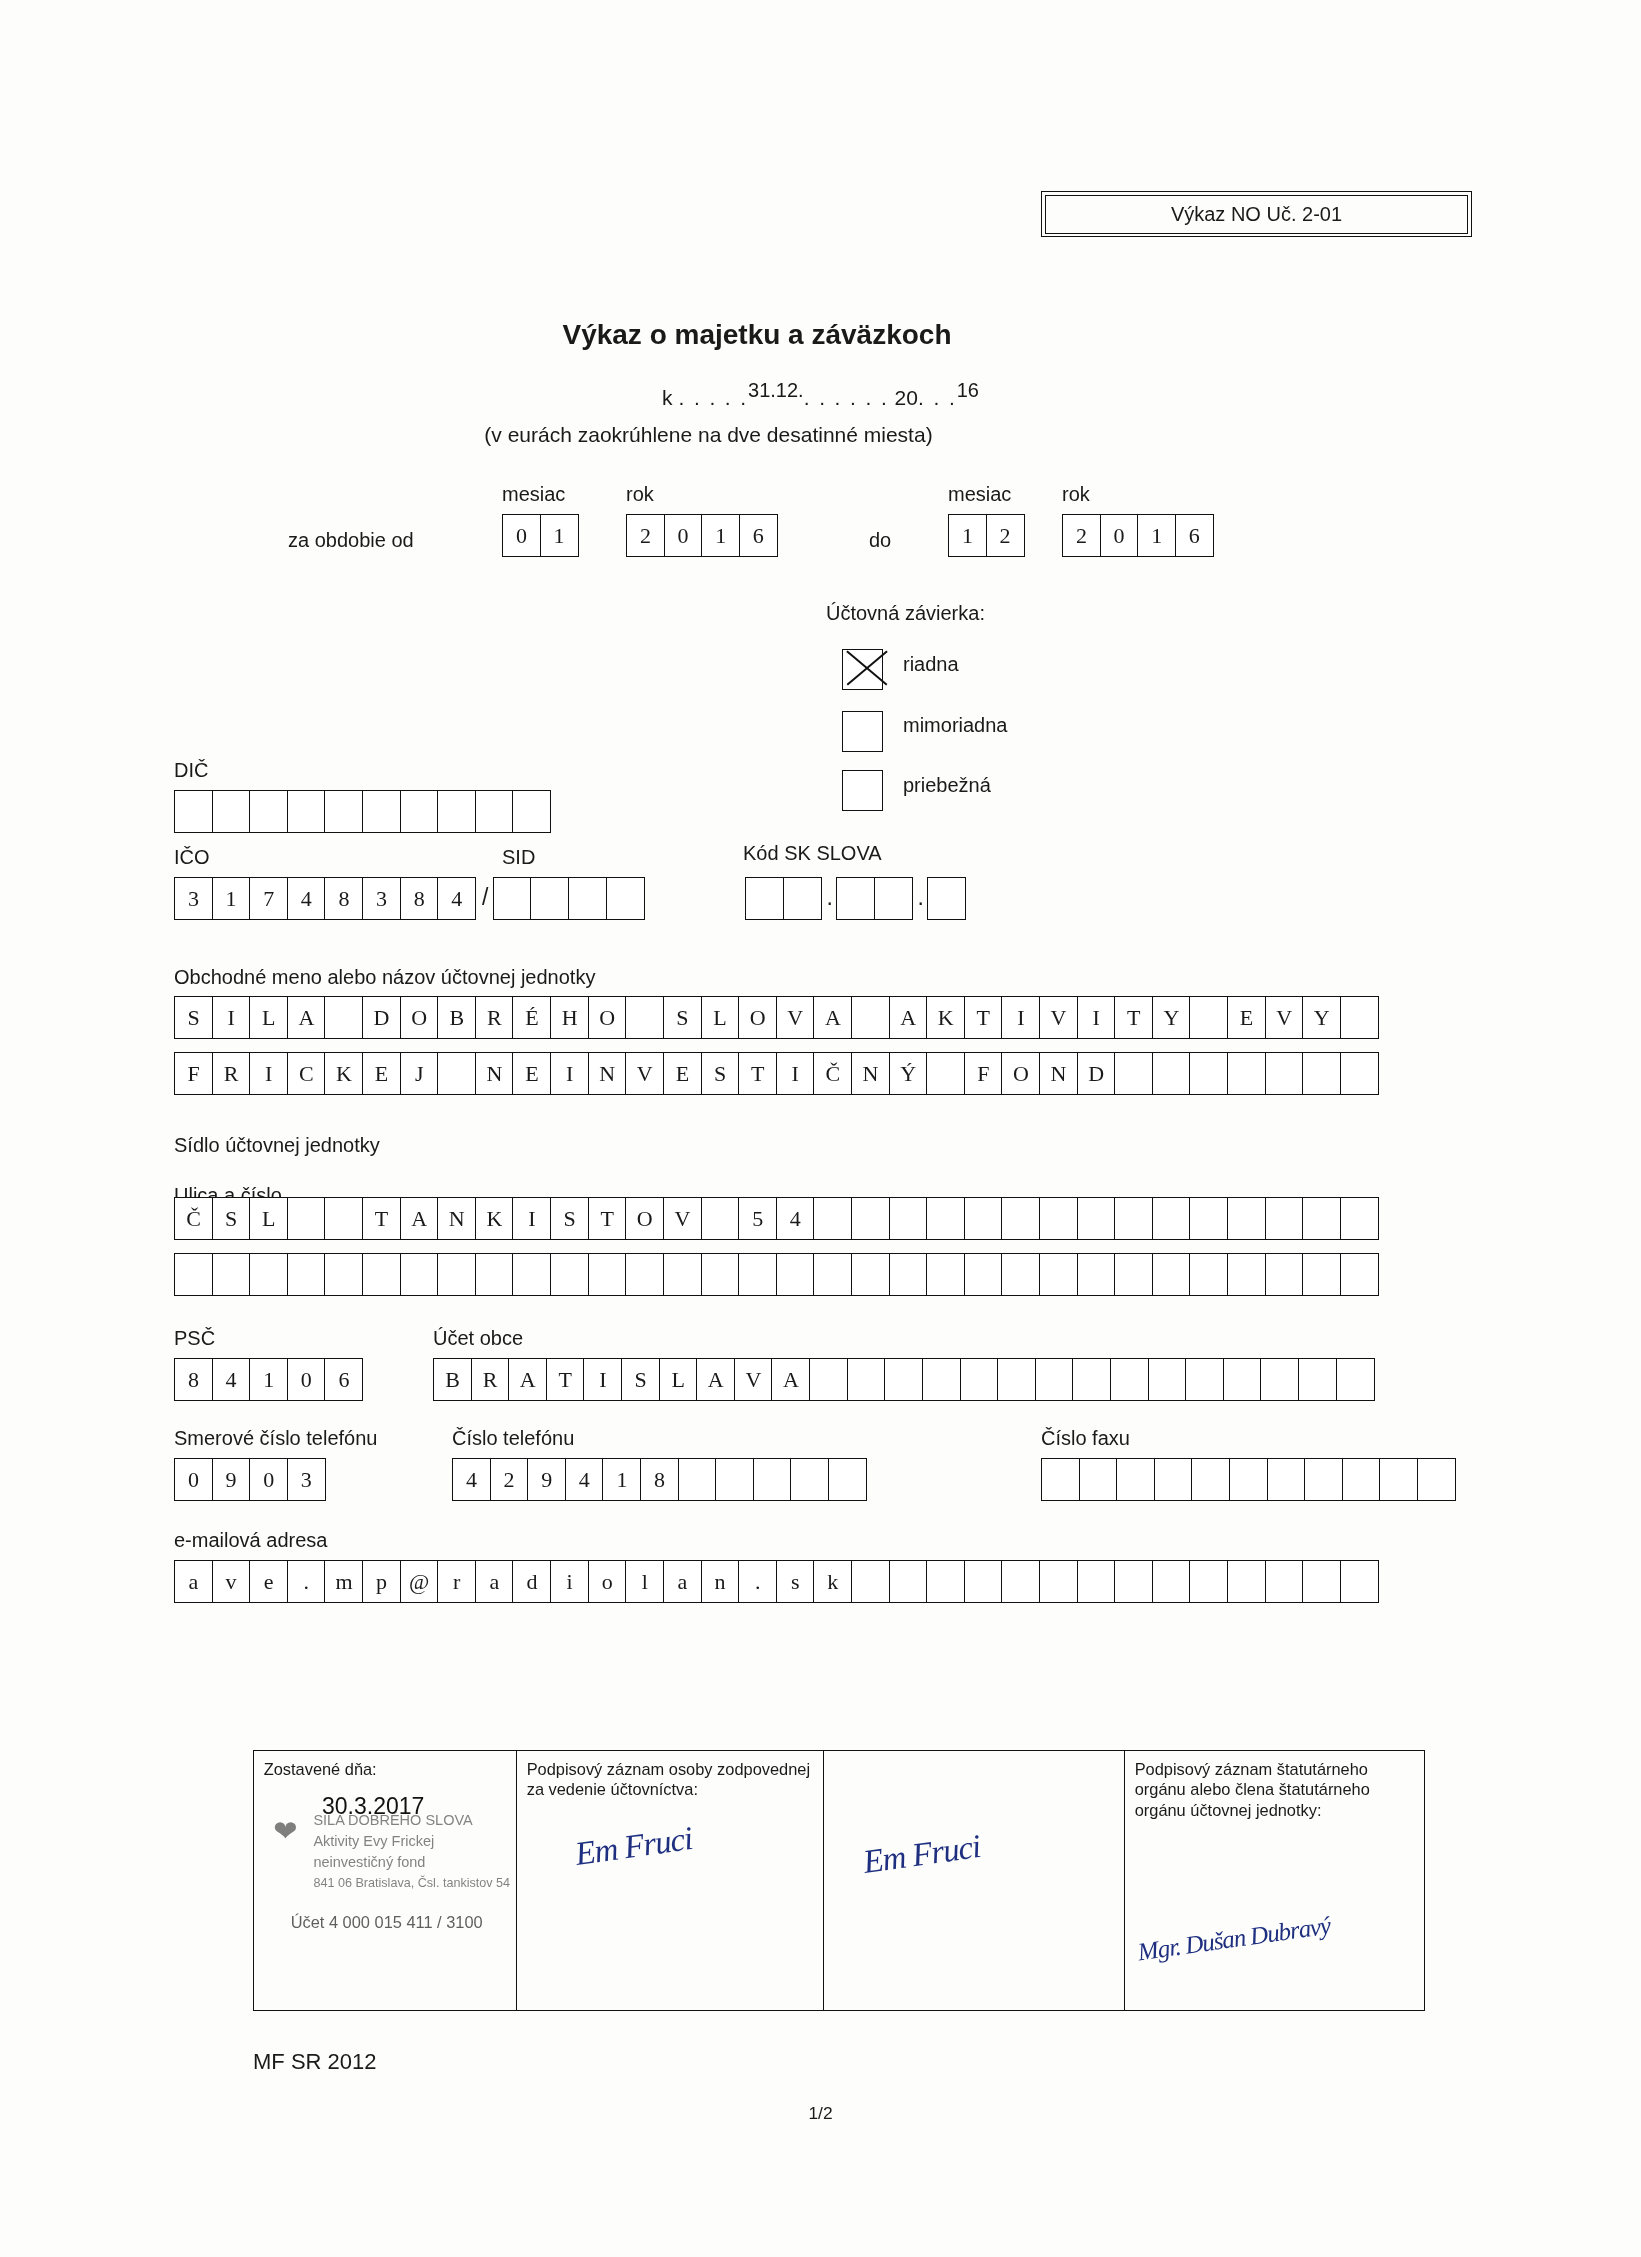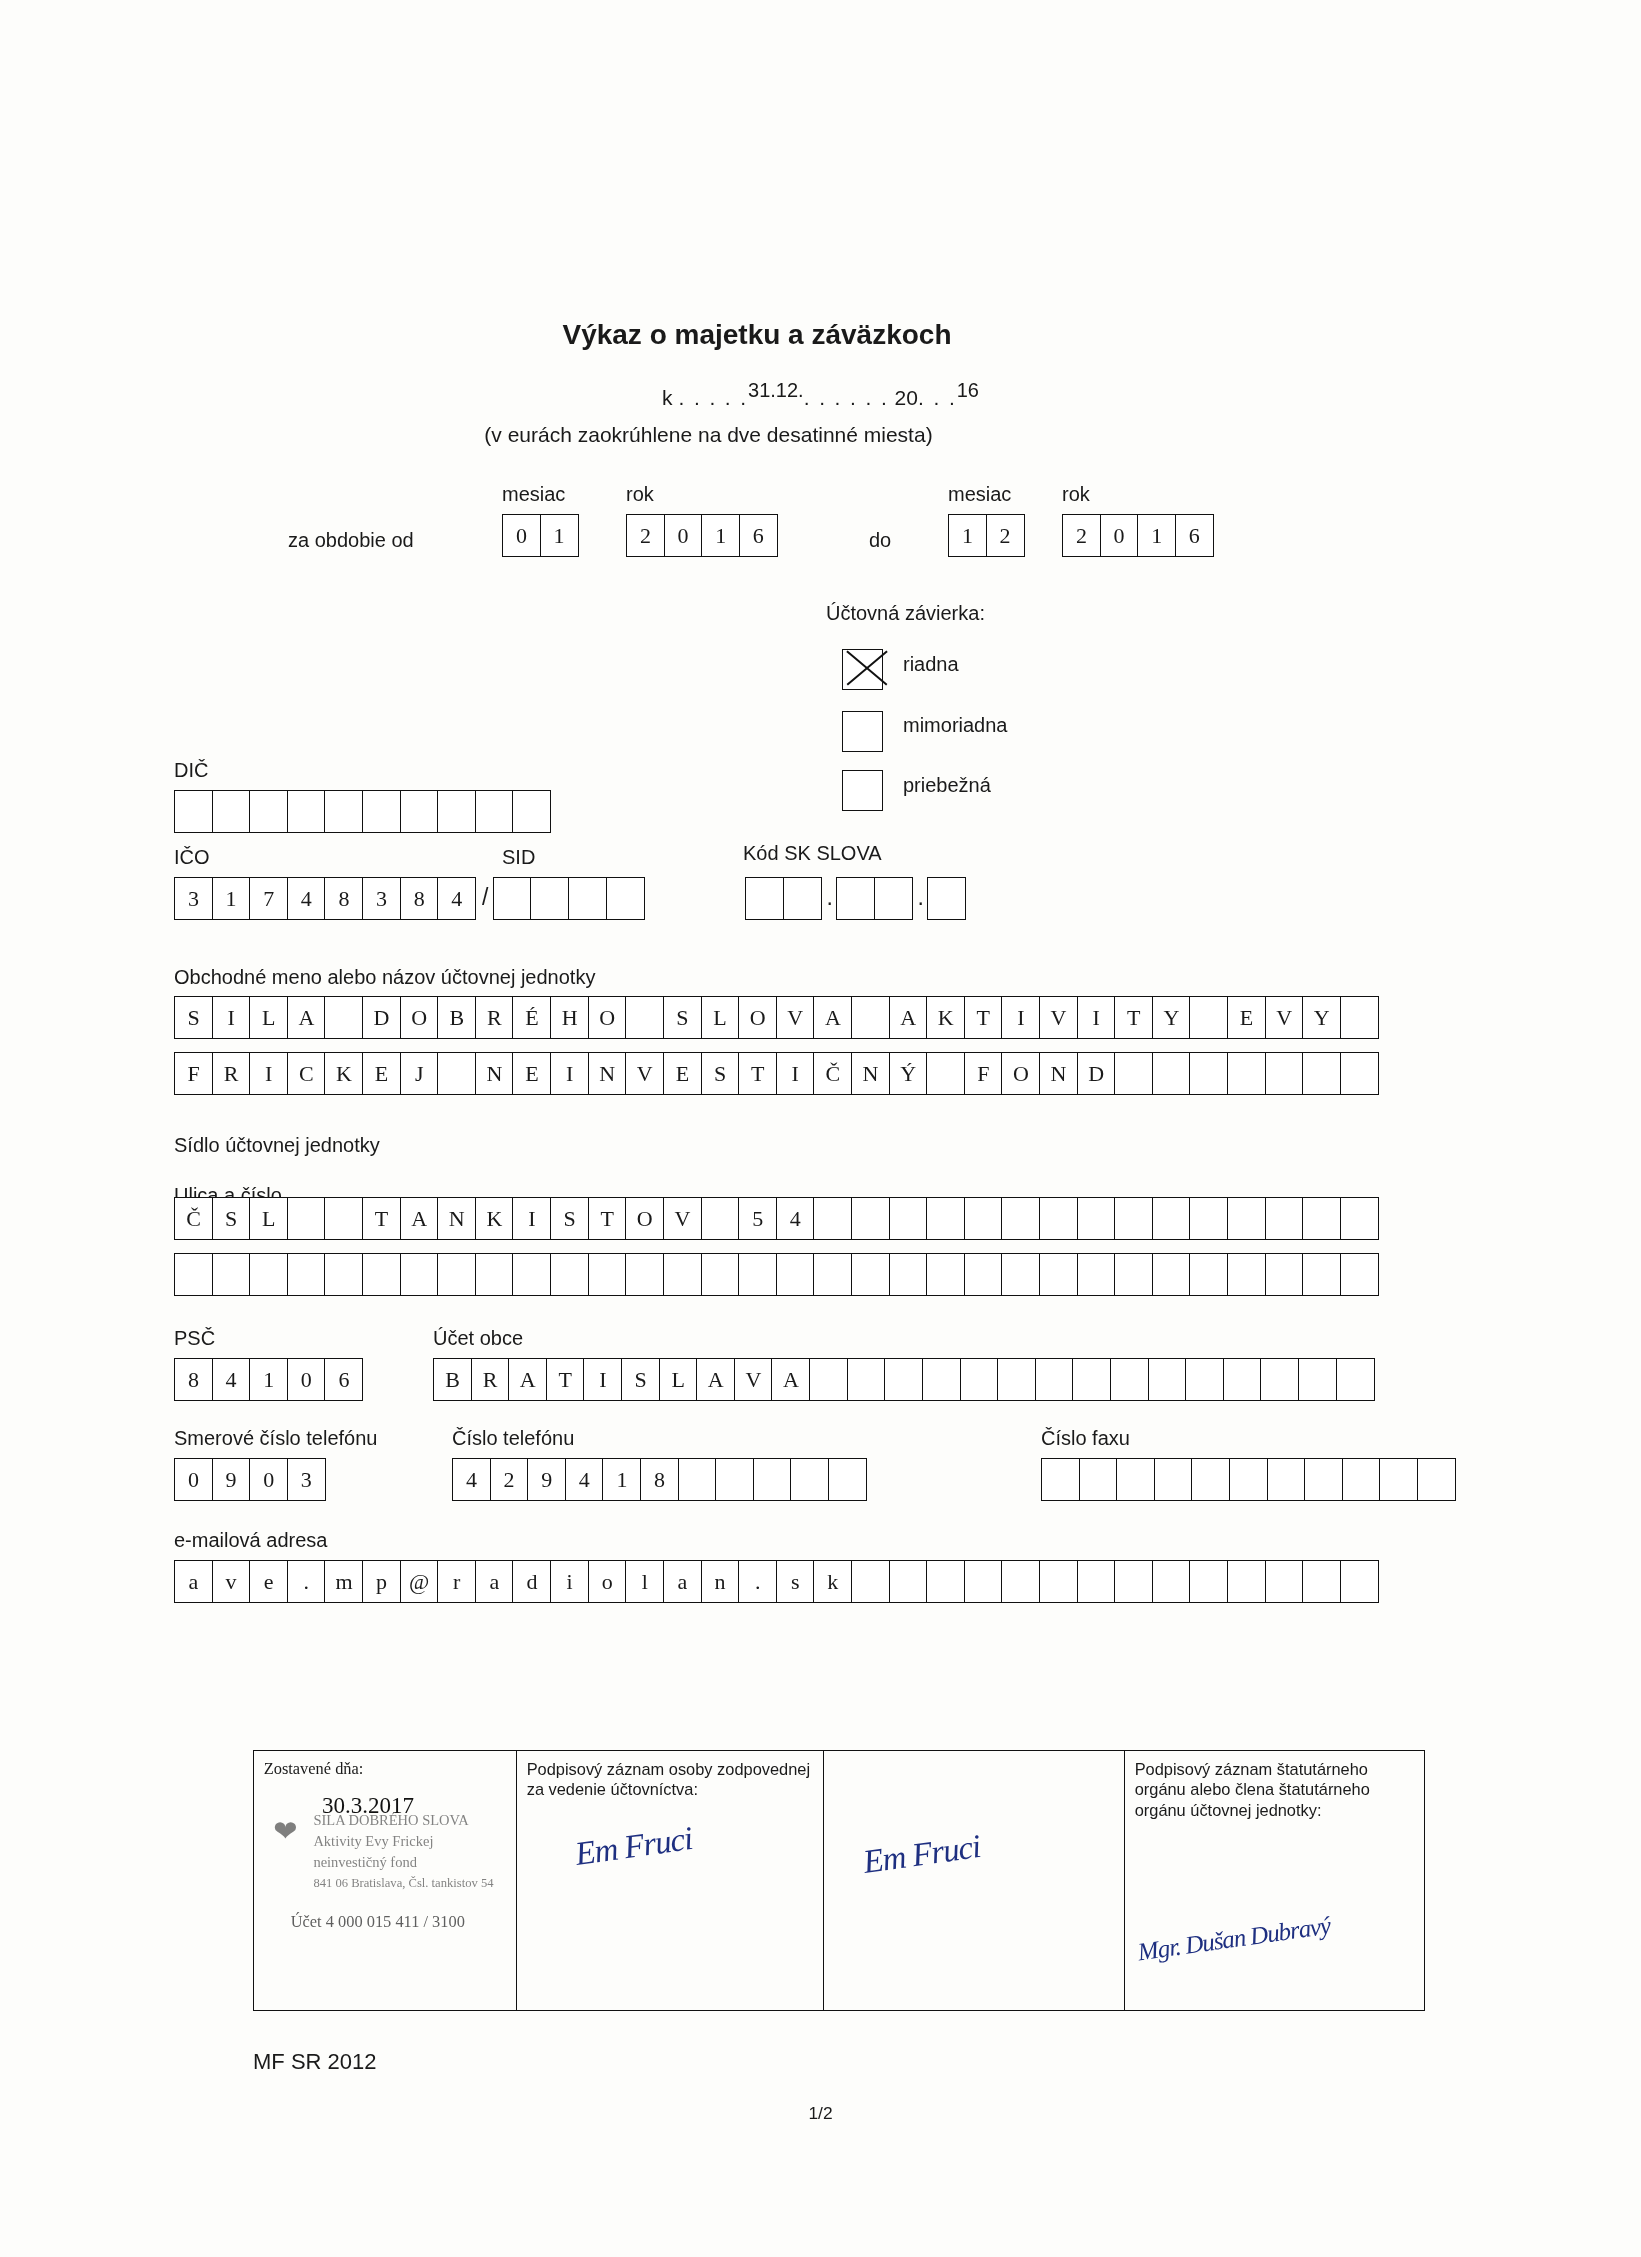--- a/index.html
+++ b/index.html
@@ -168,20 +168,25 @@
 
   
   .slash { font-size: 23px; margin: 0 5.8px; line-height: 41px; }
   .dotsep { font-size: 23px; margin: 0 4.8px; line-height: 41px; }
 </style>
 </head>
 <body>
 
 <div class="page">
 
+  <div class="form-number-box">
+    <div class="inner">
+      <span>Výkaz NO Uč. 2-01</span>
+    </div>
+  </div>
 
   <div class="main-title">Výkaz o majetku a záväzkoch</div>
 
   <div class="date-line">
     <span>k</span>
     <span class="dots">. . . . .</span><span class="hand">31.12.</span><span class="dots">. . . . . .</span>
     <span>20</span><span class="dots">. . .</span><span class="hand">16</span>
   </div>
   <div class="subtitle">(v eurách zaokrúhlene na dve desatinné miesta)</div>
 
@@ -518,21 +523,21 @@
       <div class="cell hand"></div>
       <div class="cell hand"></div>
       <div class="cell hand"></div>
       <div class="cell hand"></div>
       <div class="cell hand"></div>
       <div class="cell hand"></div>
     </div>
 
   <div class="sigtable">
 
-    <div class="sigcell" style="width:263px;font-family:Liberation Serif, serif;">
+    <div class="sigcell" style="width:263px;">
       <div>Zostavené dňa:</div>
       <div class="sign-date">30.3.2017</div>
       <div class="stamp">
         <div class="heart">❤</div>
         <div class="stext" style="top:0px;">SILA DOBRÉHO SLOVA</div>
         <div class="stext" style="top:21px;">Aktivity Evy Frickej</div>
         <div class="stext" style="top:42px;">neinvestičný fond</div>
         <div class="stext" style="top:64px; font-size:12.6px;">841 06 Bratislava, Čsl. tankistov 54</div>
         <div class="acct">Účet 4 000 015 411 / 3100</div>
       </div>

